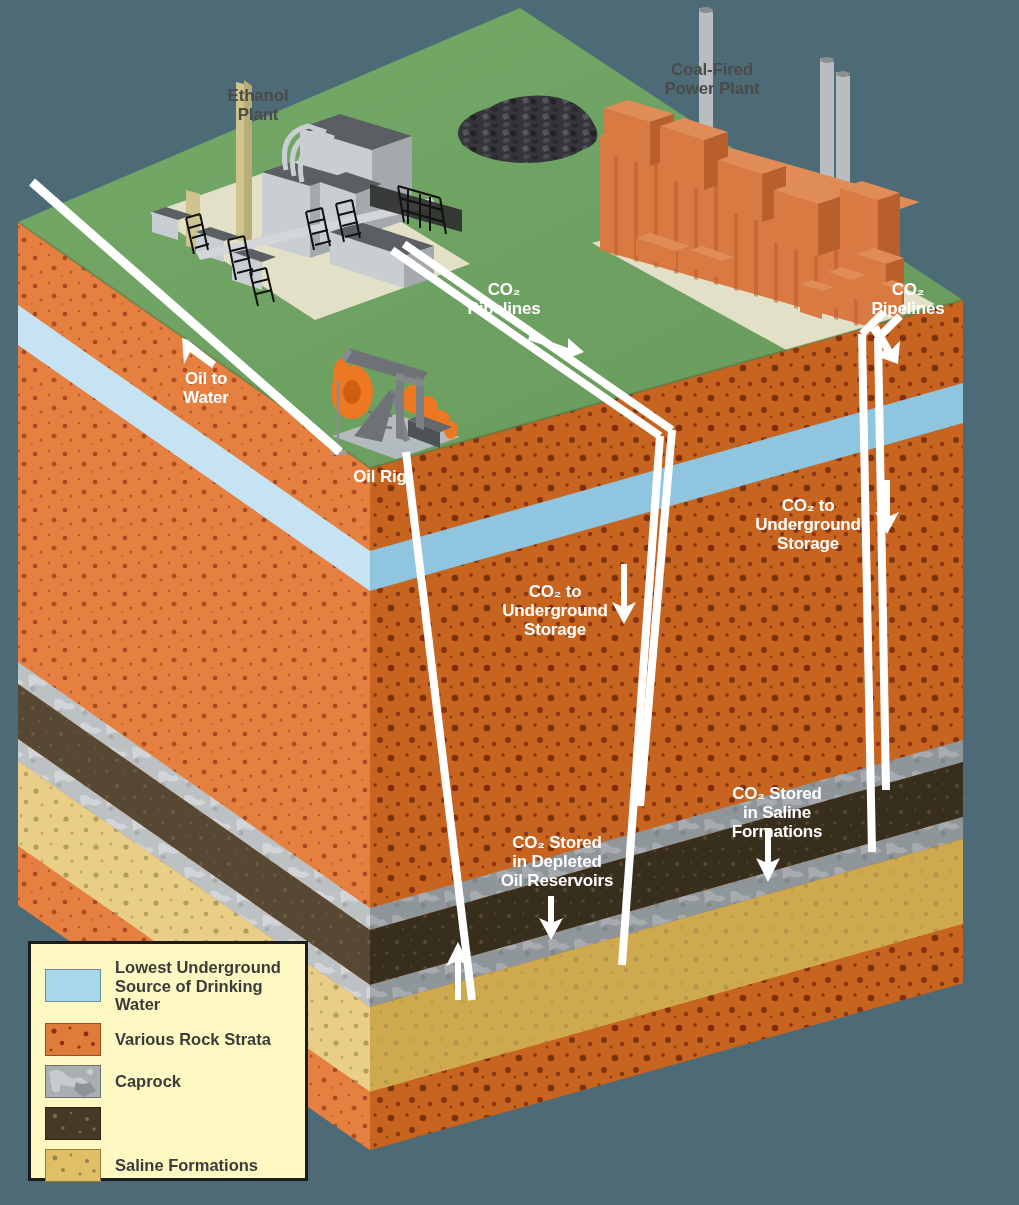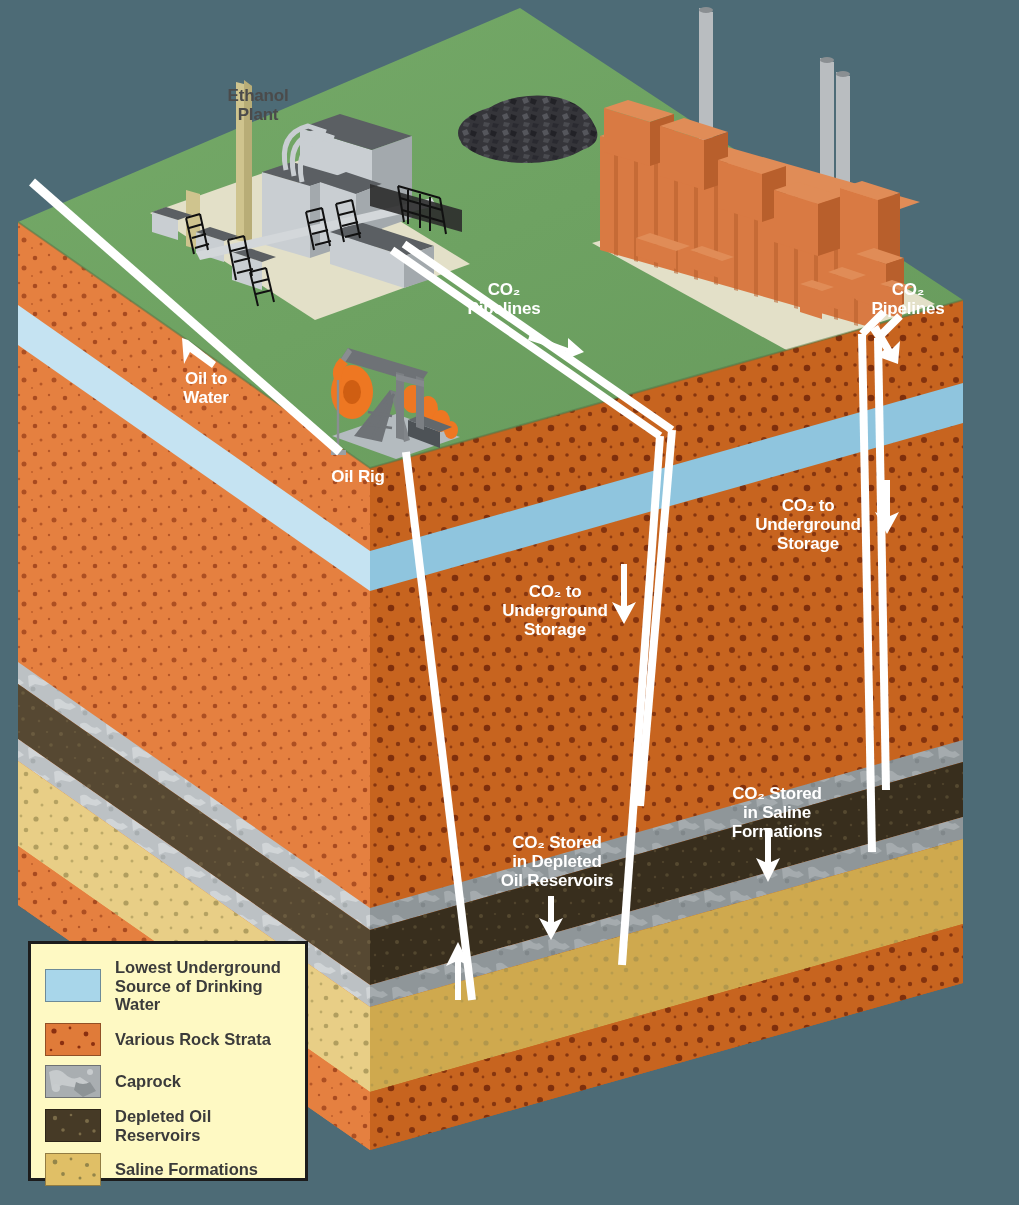--- a/index.html
+++ b/index.html
@@ -337,27 +337,29 @@
 
     <polygon points="765,828 771,828 771,862 780,858 768,882 756,858 765,862"></polygon>
 
     <polygon points="455,1000 461,1000 461,962 470,966 458,942 446,966 455,962"></polygon>
   </g>
 
 </svg>
 
 <div class="lbl dark" style="left:208px;top:86px;width:100px;font-size:17px;"><span>Ethanol
 Plant</span></div>
+<div class="lbl dark" style="left:642px;top:60px;width:140px;font-size:17px;"><span>Coal-Fired
+Power Plant</span></div>
 <div class="lbl white" style="left:444px;top:280px;width:120px;font-size:17px;"><span>CO₂
 Pipelines</span></div>
 <div class="lbl white" style="left:848px;top:280px;width:120px;font-size:17px;"><span>CO₂
 Pipelines</span></div>
 <div class="lbl white" style="left:156px;top:369px;width:100px;font-size:17px;"><span>Oil to
 Water</span></div>
-<div class="lbl white" style="left:308px;top:467px;width:100px;font-size:17px;"><span>Oil Rig</span></div>
+<div class="lbl white" style="left:330px;top:467px;width:100px;font-size:17px;"><span>Oil Rig</span></div>
 <div class="lbl white" style="left:485px;top:582px;width:140px;font-size:17px;"><span>CO₂ to
 Underground
 Storage</span></div>
 <div class="lbl white" style="left:738px;top:496px;width:140px;font-size:17px;"><span>CO₂ to
 Underground
 Storage</span></div>
 <div class="lbl white" style="left:482px;top:833px;width:150px;font-size:17px;"><span>CO₂ Stored
 in Depleted
 Oil Reservoirs</span></div>
 <div class="lbl white" style="left:712px;top:784px;width:130px;font-size:17px;"><span>CO₂ Stored
@@ -402,21 +404,20 @@
       <svg width="54" height="31" style="display:block">
             <rect width="54" height="31" fill="#463a26"></rect>
             <circle cx="9" cy="8" r="2.2" fill="#7a6b48"></circle>
             <circle cx="25" cy="5" r="1.3" fill="#7a6b48"></circle>
             <circle cx="41" cy="11" r="2.0" fill="#7a6b48"></circle>
             <circle cx="17" cy="20" r="1.8" fill="#7a6b48"></circle>
             <circle cx="34" cy="24" r="1.4" fill="#7a6b48"></circle>
             <circle cx="48" cy="21" r="1.7" fill="#7a6b48"></circle>
           </svg>
     </div>
-    <div class="leg-tx" style="white-space:pre-line;">Depleted Oil Reservoirs</div>
   </div>
   <div class="leg-row">
     <div class="leg-sw" style="background:#e0bf66;">
       <svg width="54" height="31" style="display:block">
             <rect width="54" height="31" fill="#e0bf66"></rect>
             <circle cx="9" cy="8" r="2.4" fill="#93854a"></circle>
             <circle cx="25" cy="5" r="1.4" fill="#93854a"></circle>
             <circle cx="41" cy="11" r="2.1" fill="#93854a"></circle>
             <circle cx="17" cy="20" r="1.9" fill="#93854a"></circle>
             <circle cx="34" cy="24" r="1.5" fill="#93854a"></circle>

